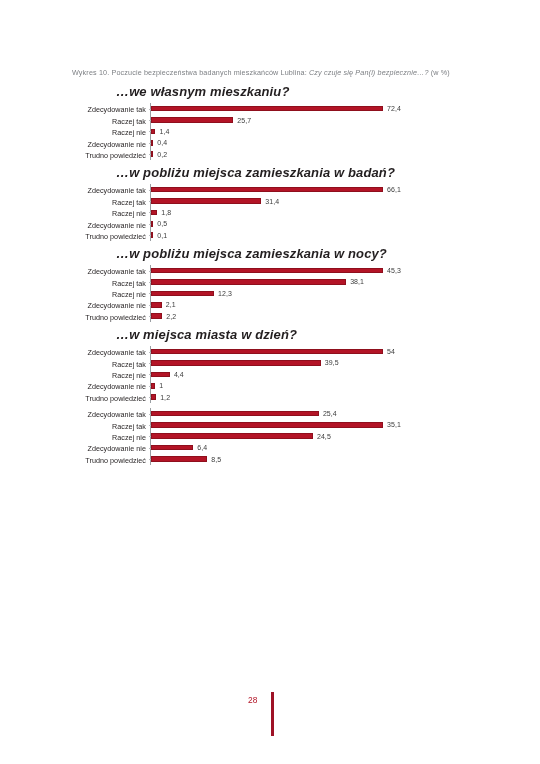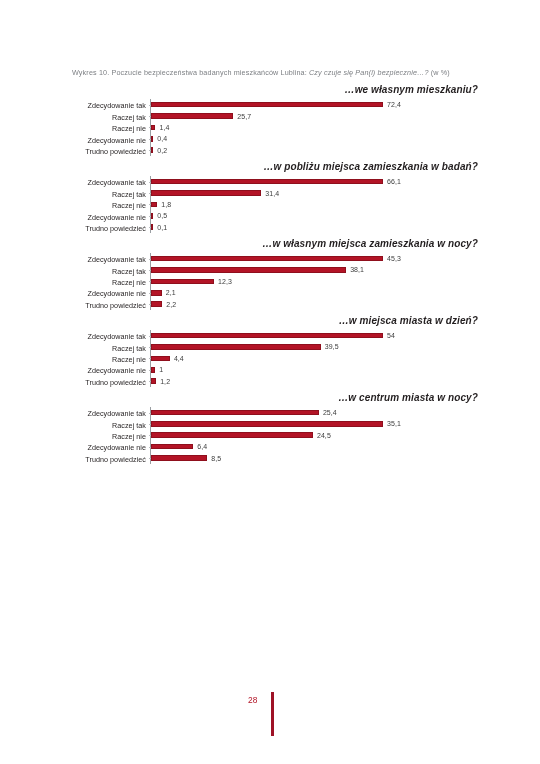--- a/index.html
+++ b/index.html
@@ -46,22 +46,22 @@
     top: 84px;
     width: 416px;
   }
 
   .chart-block {
     position: relative;
     margin-bottom: 5px;
   }
 
   .chart-title {
-    text-align: right;
-    font-size: 10px;
+    text-align: left;
+    font-size: 13px;
     font-weight: bold;
     font-style: italic;
     color: #231f20;
     padding-left: 54px;
     padding-bottom: 4px;
     letter-spacing: 0.01em;
   }
 
   .plot {
     position: relative;
@@ -254,21 +254,21 @@
             <div class="cat-label">Trudno powiedzieć</div>
             <div class="axis-wrap">
               <span class="tick"></span>
               <div class="bar" style="width: 2.2px; background: rgb(179, 20, 38); border-color: rgb(143, 15, 29);"></div>
               <span class="bar-value">0,1</span>
             </div>
           </div>
         </div>
       </div>
       <div class="chart-block">
-        <div class="chart-title">…w własnym miejsca zamieszkania w nocy?</div>
+        <div class="chart-title">…w pobliżu miejsca zamieszkania w nocy?</div>
         <div class="plot">
           <div class="row">
             <div class="cat-label">Zdecydowanie tak</div>
             <div class="axis-wrap">
               <span class="tick"></span>
               <div class="bar" style="width: 232px; background: rgb(179, 20, 38); border-color: rgb(143, 15, 29);"></div>
               <span class="bar-value">45,3</span>
             </div>
           </div>
           <div class="row">
@@ -344,21 +344,20 @@
             <div class="cat-label">Trudno powiedzieć</div>
             <div class="axis-wrap">
               <span class="tick"></span>
               <div class="bar" style="width: 5.16px; background: rgb(179, 20, 38); border-color: rgb(143, 15, 29);"></div>
               <span class="bar-value">1,2</span>
             </div>
           </div>
         </div>
       </div>
       <div class="chart-block">
-        <div class="chart-title">…w centrum miasta w nocy?</div>
         <div class="plot">
           <div class="row">
             <div class="cat-label">Zdecydowanie tak</div>
             <div class="axis-wrap">
               <span class="tick"></span>
               <div class="bar" style="width: 167.89px; background: rgb(179, 20, 38); border-color: rgb(143, 15, 29);"></div>
               <span class="bar-value">25,4</span>
             </div>
           </div>
           <div class="row">

